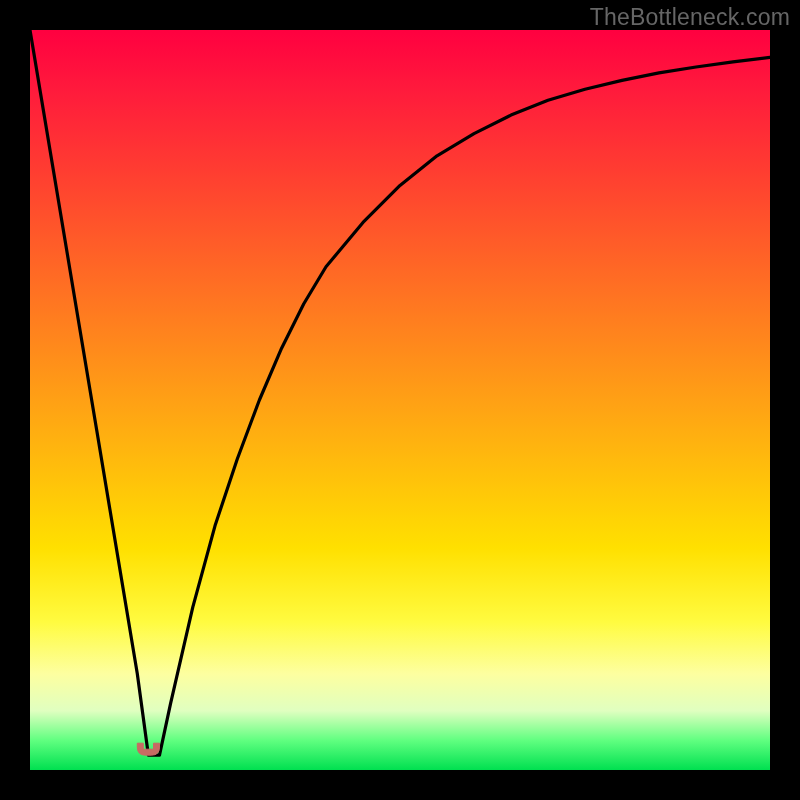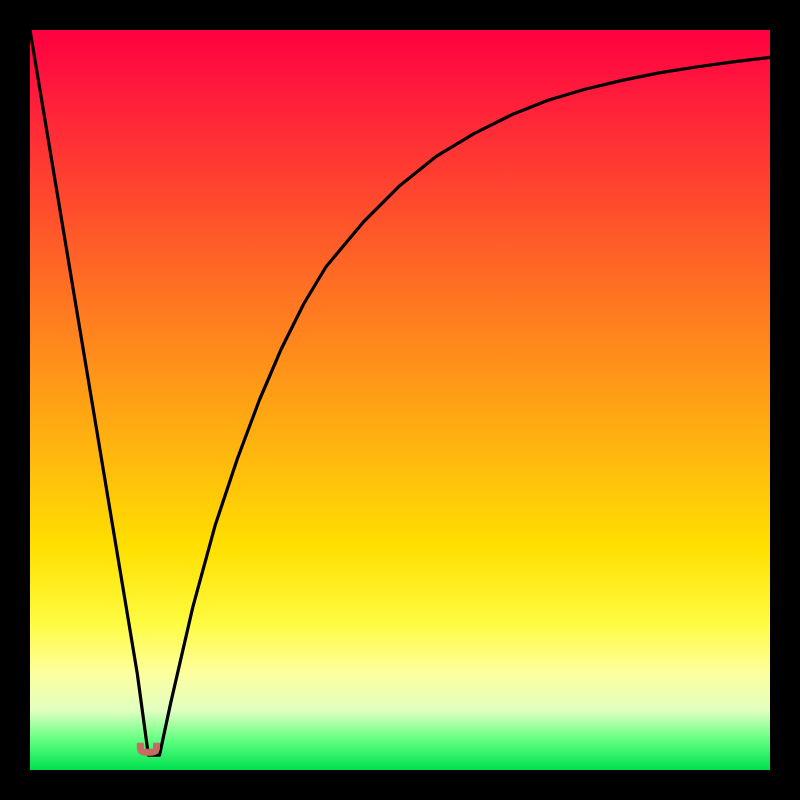--- a/index.html
+++ b/index.html
@@ -75,13 +75,14 @@
      L 123.50 713.20
      L 123.50 719.20
      Q 123.50 719.20 119.50 719.20
      L 117.30 719.20
      Q 113.30 719.20 113.30 719.20
      L 113.30 713.20
      Z"></path>
     </svg>
   </div>
 
+  <div class="watermark">TheBottleneck.com</div>
 </div>
 
 </body></html>

